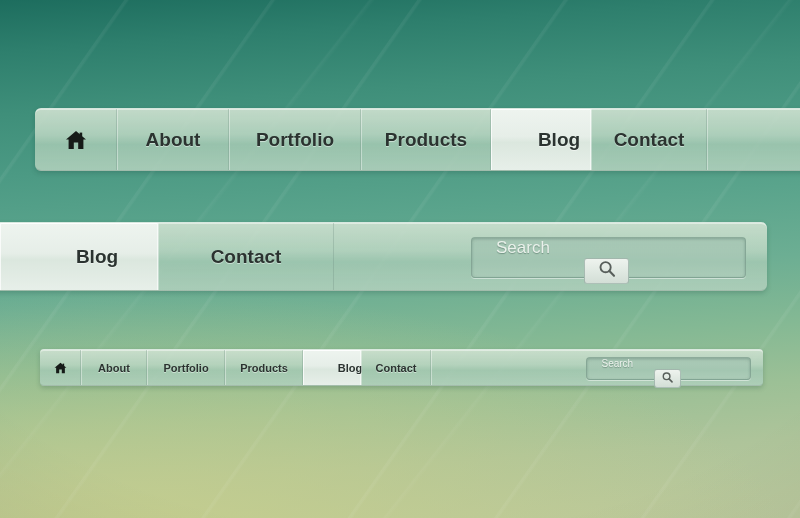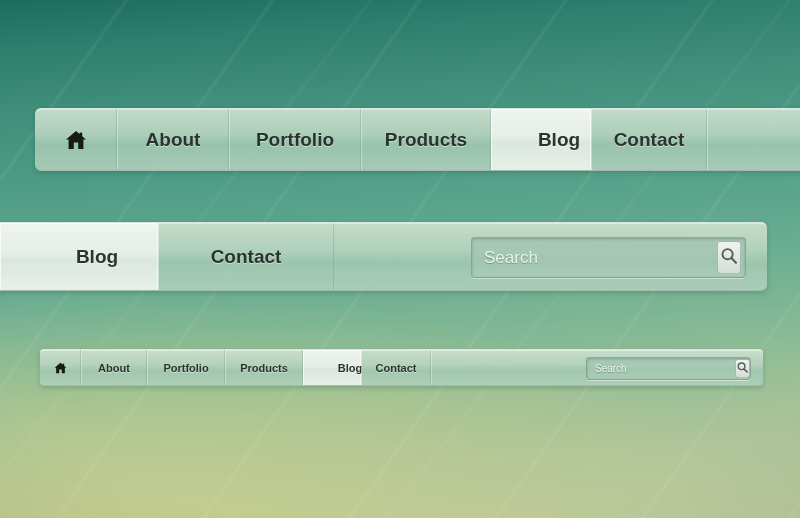--- a/index.html
+++ b/index.html
@@ -111,20 +111,21 @@
   
   .search-wrap {
     display:flex;
     align-items:center;
     background:linear-gradient(180deg, rgba(150,186,168,0.55) 0%, rgba(176,205,188,0.55) 100%);
     border:1px solid rgba(108,140,126,0.55);
     border-radius:4px;
     box-shadow:
       inset 0 1px 3px rgba(40,70,60,0.28),
       0 1px 0 rgba(255,255,255,0.45);
+    flex-direction: column;
   }
   .search-input {
     flex:1 1 auto;
     background:transparent;
     border:none; outline:none;
     color:#f2f6f2;
     text-shadow:0 1px 1px rgba(40,70,60,0.45);
     font-family:"Liberation Sans", sans-serif;
   }
   .search-input::placeholder { color:#f0f5f0; opacity:0.92; }

